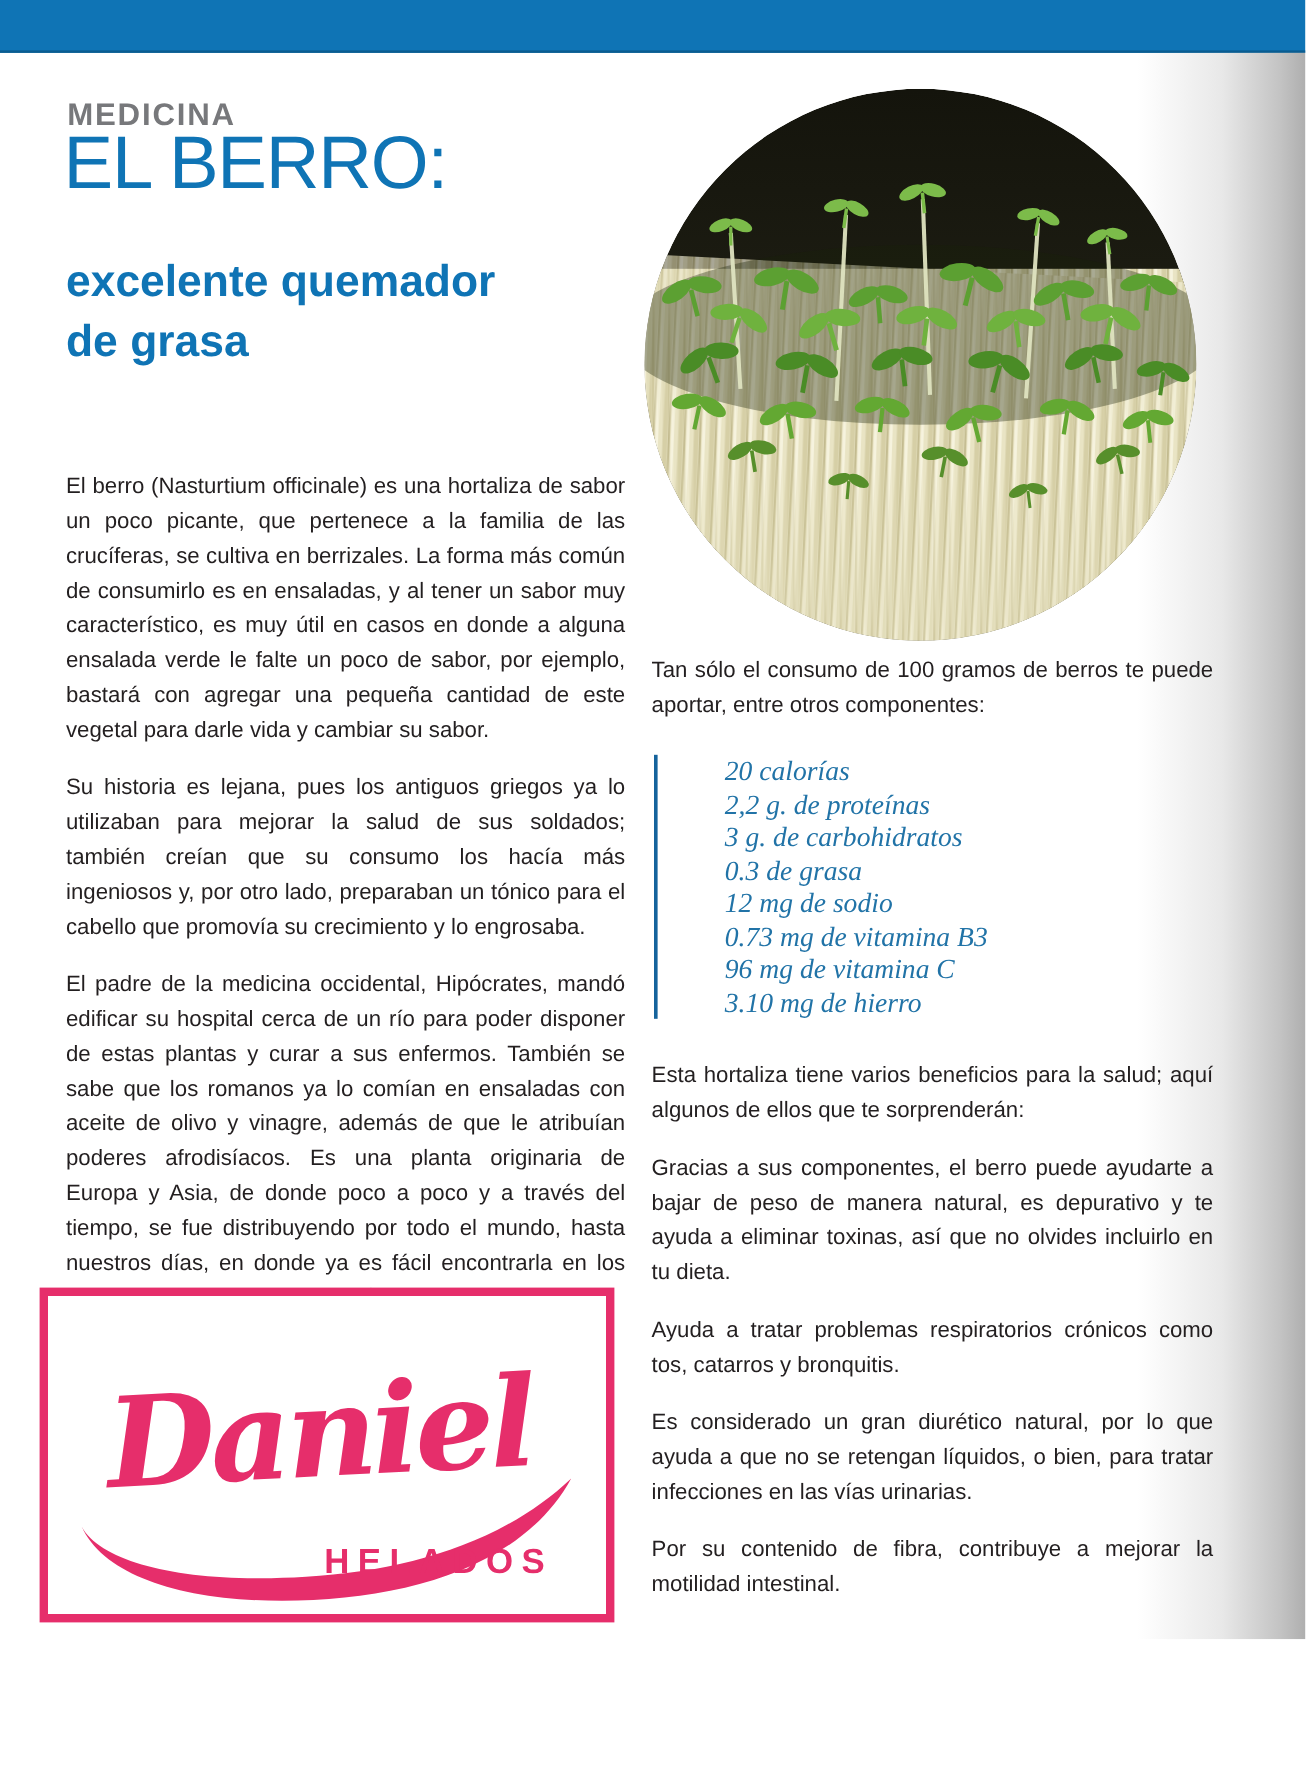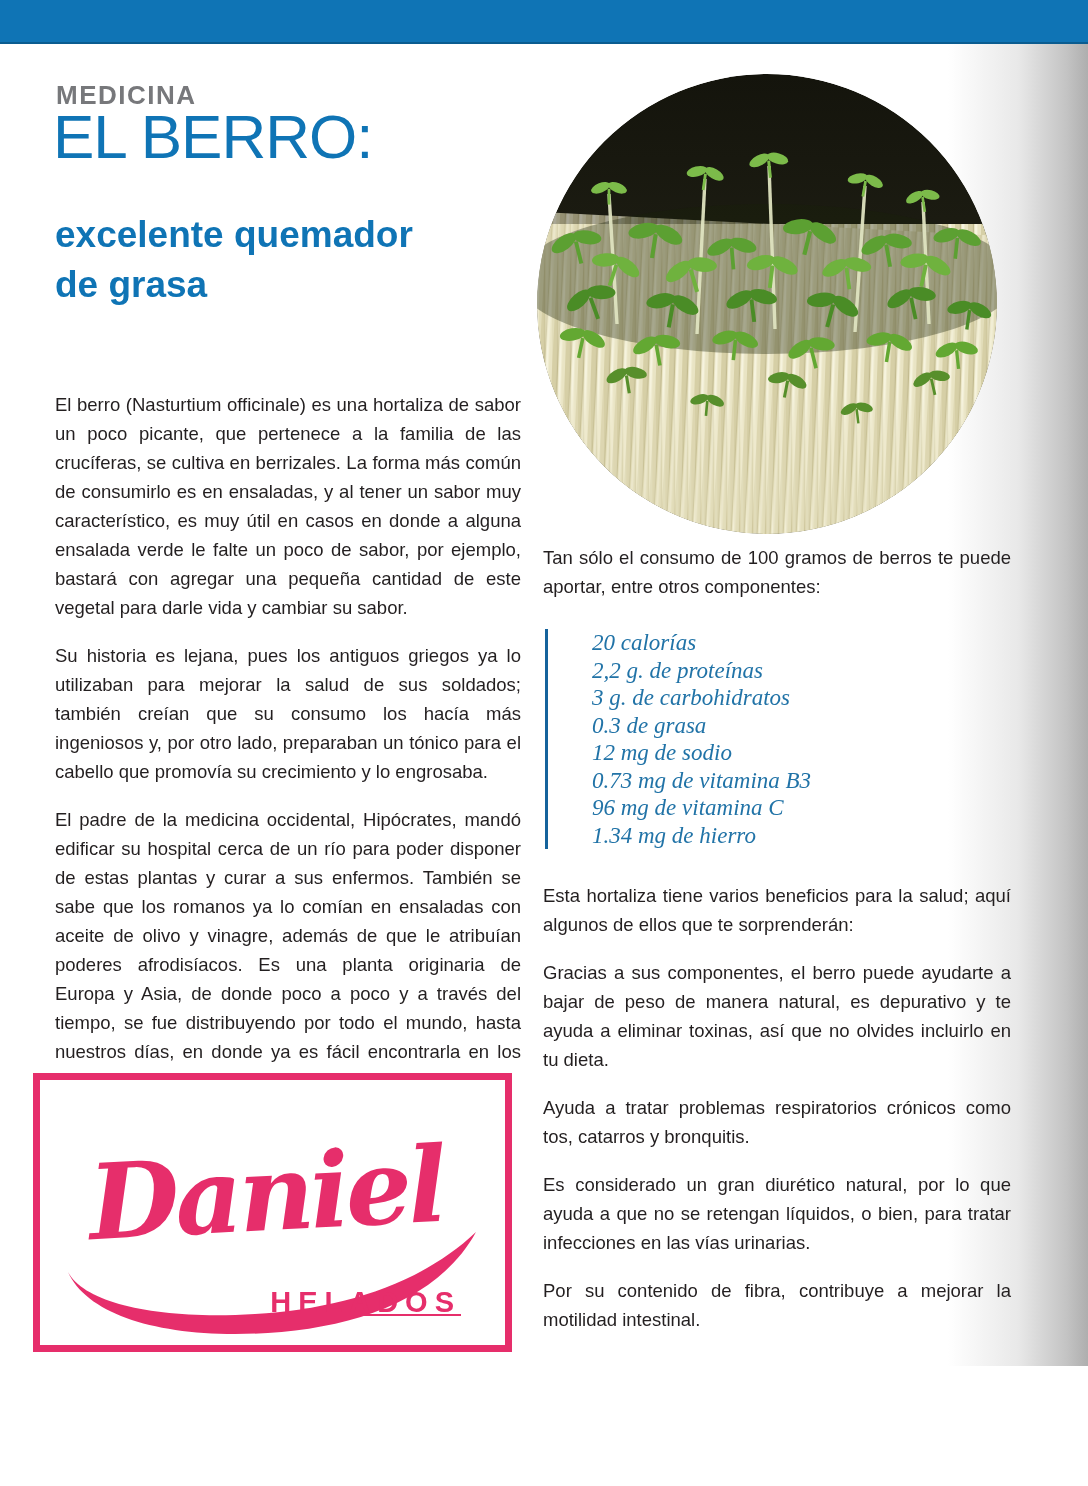--- a/index.html
+++ b/index.html
@@ -17,28 +17,28 @@
   .subtitle{position:absolute;left:55px;top:210px;font-size:37px;font-weight:bold;
             color:#0f74b5;line-height:50px;z-index:2;}
   .photo{position:absolute;left:537px;top:74px;width:460px;height:460px;border-radius:50%;
          overflow:hidden;z-index:1;}
   .col-left{position:absolute;left:55px;top:390px;width:466px;font-size:18.5px;line-height:29px;
             text-align:justify;z-index:2;}
   .col-left p{margin:0 0 19px 0;}
   .col-right{position:absolute;left:543px;top:543px;width:468px;font-size:18.5px;line-height:29px;
              text-align:justify;z-index:1;}
   .col-right p{margin:0 0 19px 0;}
-  .nutrient-list{margin:28px 0 32px 2px;border-left:3px solid #15639c;padding-left:44px;
+  .nutrient-list{margin:28px 0 32px 2px;border-left:3px solid #15639c;padding-left:56px;
                  font-family:"Liberation Serif",serif;font-style:italic;color:#2173a7;
                  font-size:23px;line-height:27.5px;text-align:left;}
   .ad-box{position:absolute;left:33px;top:1073px;width:479px;height:279px;
           border:7px solid #e62e6b;box-sizing:border-box;background:#ffffff;z-index:2;}
   .ad-box svg{position:absolute;left:0;top:0;}
   .helados{position:absolute;right:44px;bottom:26px;color:#e62e6b;font-weight:bold;
-           font-size:29px;letter-spacing:7px;font-family:"Liberation Sans",sans-serif;text-decoration:underline;}
+           font-size:29px;letter-spacing:7px;font-family:"Liberation Sans",sans-serif;}
   .footer{position:absolute;left:40px;top:1426px;height:60px;display:flex;align-items:flex-start;
           gap:18px;z-index:2;}
   .footer-text{font-family:"Liberation Serif",serif;font-weight:bold;font-size:21px;
                color:#232838;letter-spacing:0.3px;}
   .footer-text .sep{display:inline-block;margin-left:10px;}
 </style>
 </head>
 <body>
 
 <div class="page">
@@ -156,21 +156,21 @@
   <div class="col-right">
     <p>Tan sólo el consumo de 100 gramos de berros te puede aportar, entre otros componentes:</p>
     <div class="nutrient-list">
         <div>20 calorías</div>
         <div>2,2 g. de proteínas</div>
         <div>3 g. de carbohidratos</div>
         <div>0.3 de grasa</div>
         <div>12 mg de sodio</div>
         <div>0.73 mg de vitamina B3</div>
         <div>96 mg de vitamina C</div>
-        <div>1.34 mg de hierro</div>
+        <div>3.10 mg de hierro</div>
       </div>
     <p>Esta hortaliza tiene varios beneficios para la salud; aquí algunos de ellos que te sorprenderán:</p>
     <p>Gracias a sus componentes, el berro puede ayudarte a bajar de peso de manera natural, es depurativo y te ayuda a eliminar toxinas, así que no olvides incluirlo en tu dieta.</p>
     <p>Ayuda a tratar problemas respiratorios crónicos como tos, catarros y bronquitis.</p>
     <p>Es considerado un gran diurético natural, por lo que ayuda a que no se retengan líquidos, o bien, para tratar infecciones en las vías urinarias.</p>
     <p>Por su contenido de fibra, contribuye a mejorar la motilidad intestinal.</p>
   </div>
 
   <div class="footer">
     <svg width="57" height="58" viewBox="0 0 60 60">

